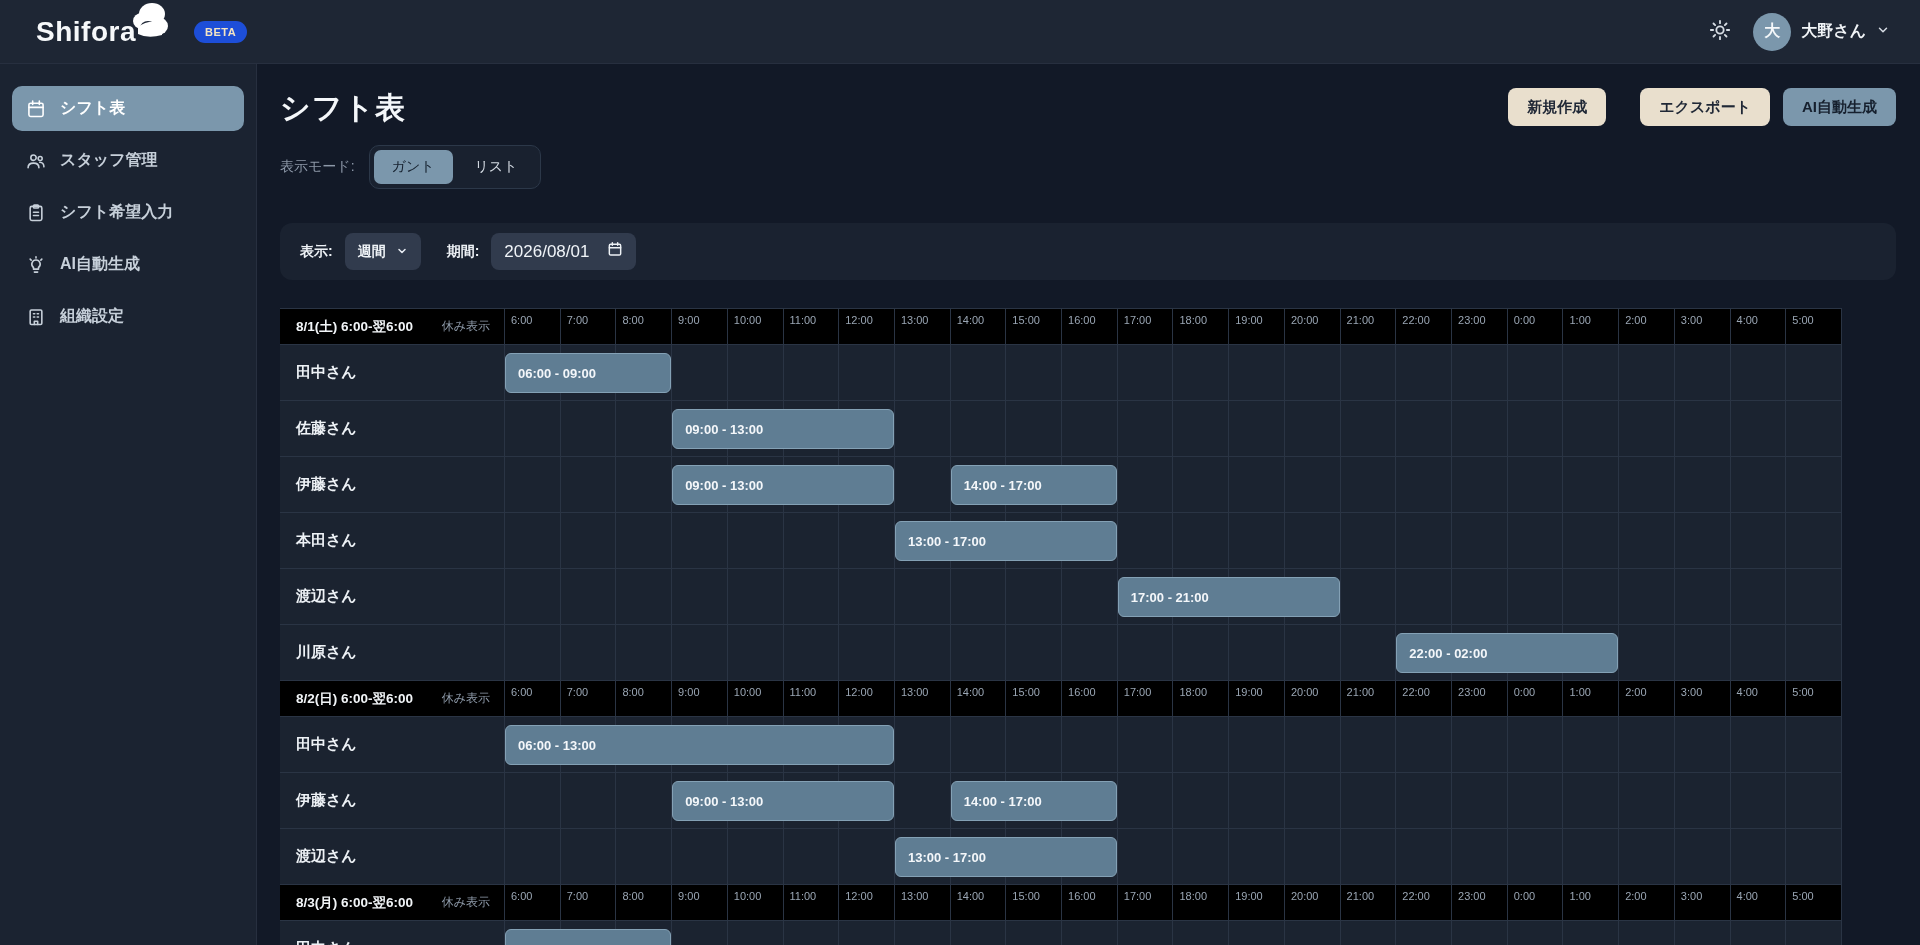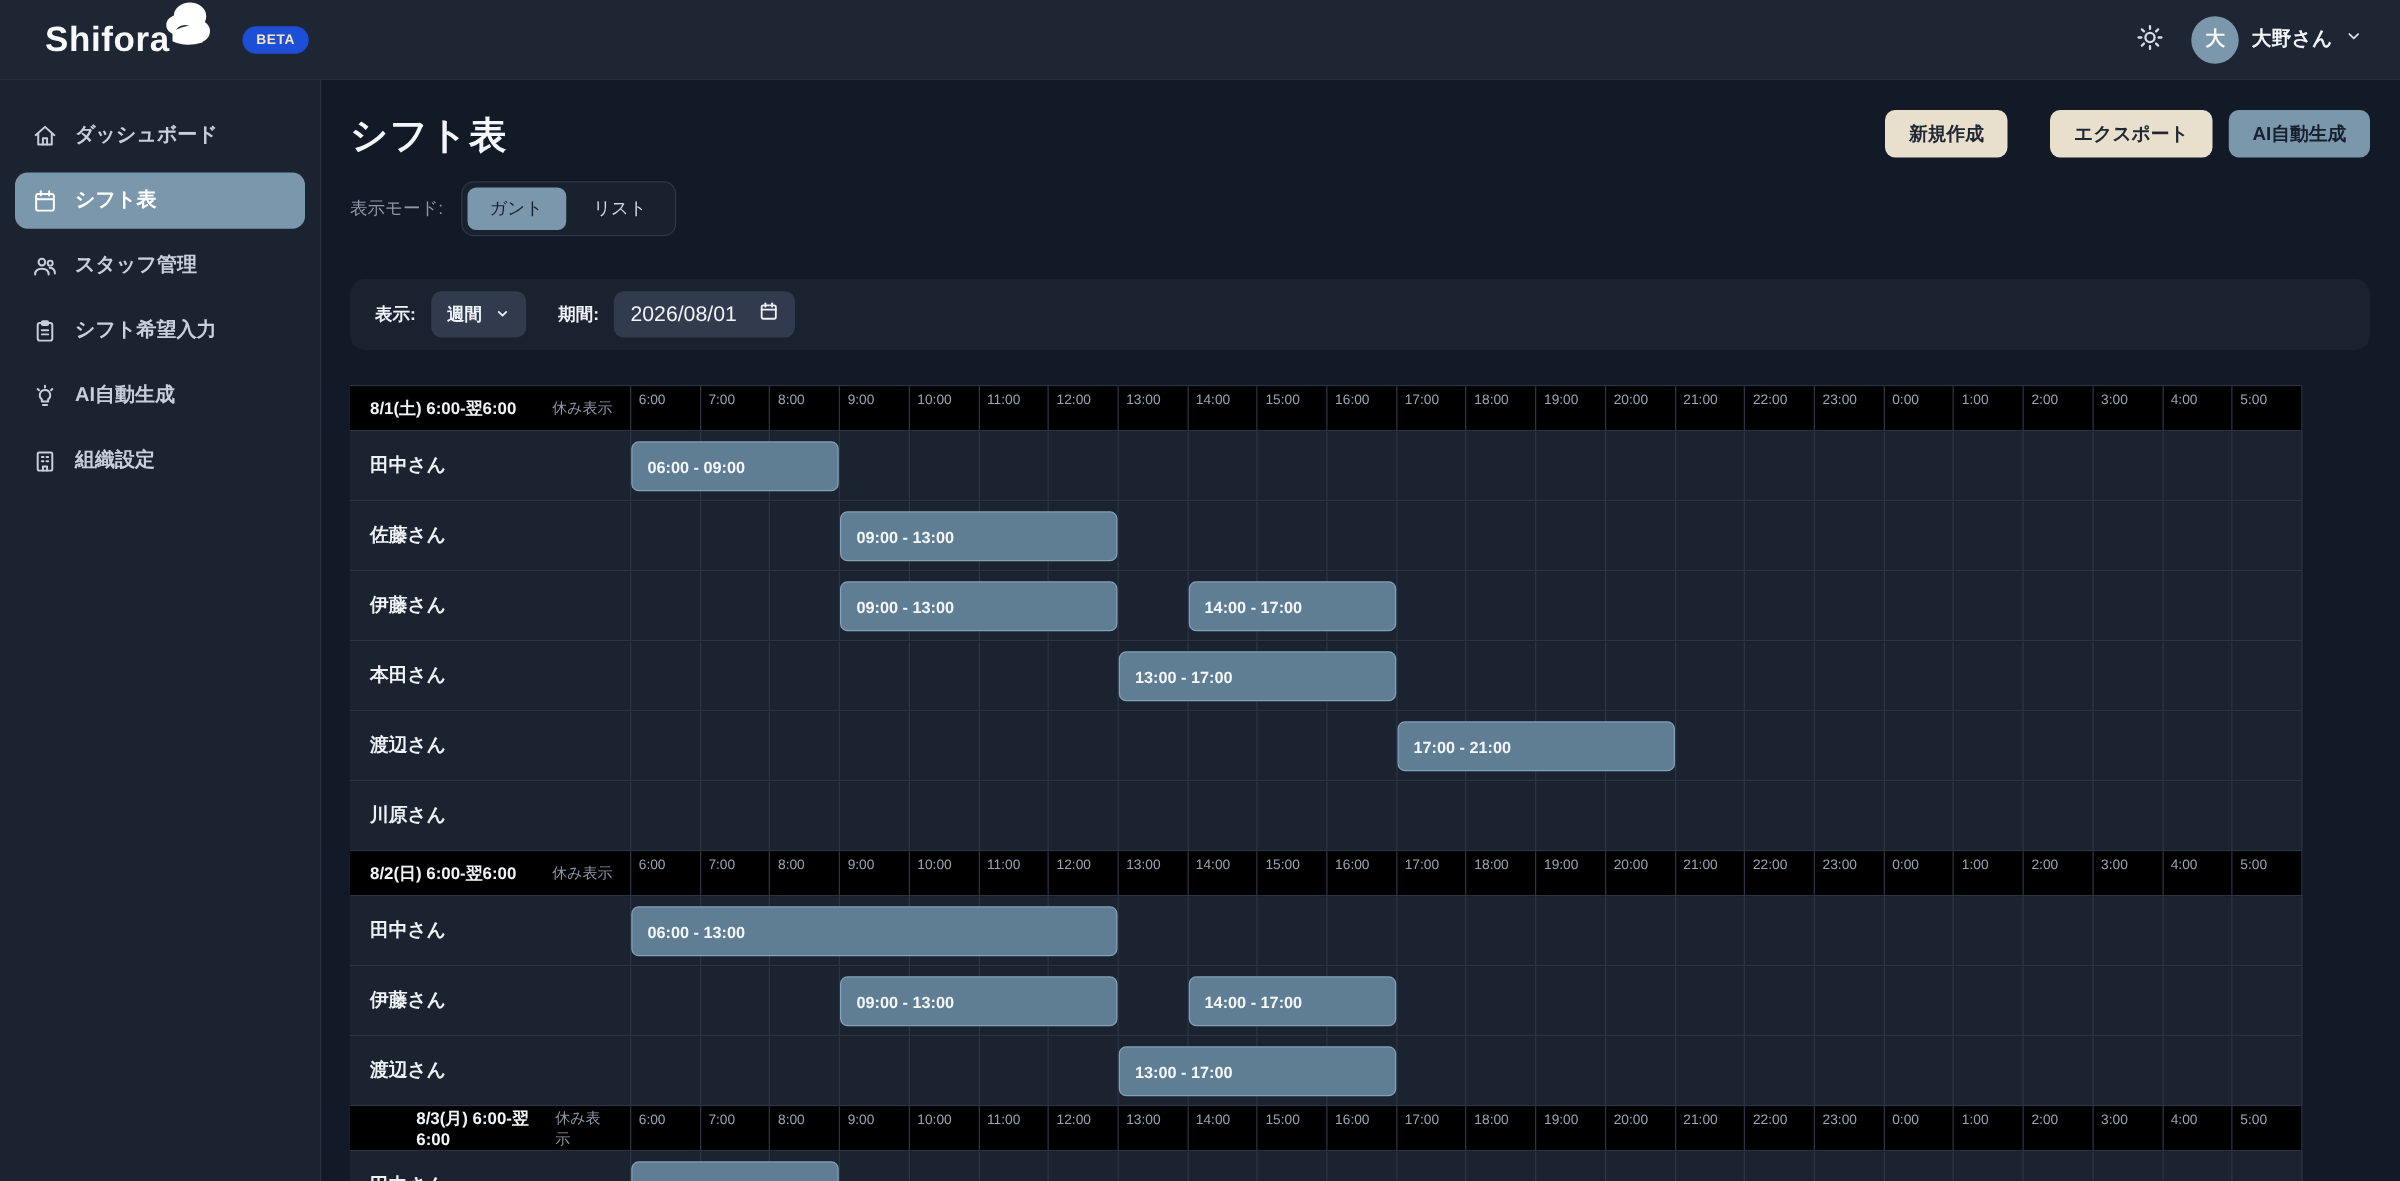--- a/index.html
+++ b/index.html
@@ -152,30 +152,20 @@
             <polyline points="6 9 12 15 18 9"></polyline>
           </svg>
       </span>
     </div>
   </div>
 </header>
 
 <div class="shell">
 
   <aside class="sidebar">
-    <div class="side-item">
-      <span class="s-icon">
-        <svg width="20" height="20" viewBox="0 0 24 24" fill="none" stroke-width="1.9" stroke-linecap="round" stroke-linejoin="round">
-            <path d="M3 11 L12 3 L21 11"></path>
-            <path d="M5.5 9.5 V20 H18.5 V9.5"></path>
-            <path d="M10 20 V14 H14 V20"></path>
-          </svg>
-      </span>
-      <span class="s-label">ダッシュボード</span>
-    </div>
     <div class="side-item active">
       <span class="s-icon">
         <svg width="20" height="20" viewBox="0 0 24 24" fill="none" stroke-width="1.9" stroke-linecap="round" stroke-linejoin="round">
             <rect x="3.5" y="5" width="17" height="16" rx="2"></rect>
             <line x1="3.5" y1="10" x2="20.5" y2="10"></line>
             <line x1="8" y1="2.5" x2="8" y2="6.5"></line>
             <line x1="16" y1="2.5" x2="16" y2="6.5"></line>
           </svg>
       </span>
       <span class="s-label">シフト表</span>
@@ -475,20 +465,21 @@
             <div class="g-cell"></div>
             <div class="g-cell"></div>
             <div class="g-cell"></div>
             <div class="g-cell"></div>
             <div class="g-cell"></div>
             <div class="g-cell"></div>
             <div class="g-cell"></div>
             <div class="g-cell"></div>
             <div class="g-cell"></div>
             <div class="g-cell"></div>
+            <div class="g-bar" style="left: calc(66.6667%); width: calc(16.6667% - 1px);">22:00 - 02:00</div>
           </div>
         </div>
         <div class="g-row g-head">
           <div class="g-name">
             <div class="g-day-label" style="display: inline;">8/2(日) 6:00-翌6:00</div>
             <div class="g-rest">休み表示</div>
           </div>
           <div class="g-grid">
             <div class="g-cell g-tick">6:00</div>
             <div class="g-cell g-tick">7:00</div>
@@ -602,21 +593,21 @@
             <div class="g-cell"></div>
             <div class="g-cell"></div>
             <div class="g-cell"></div>
             <div class="g-cell"></div>
             <div class="g-cell"></div>
             <div class="g-bar" style="left: calc(29.1667%); width: calc(16.6667% - 1px);">13:00 - 17:00</div>
           </div>
         </div>
         <div class="g-row g-head">
           <div class="g-name">
-            <div class="g-day-label" style="display: inline; margin-left: 37px;">8/3(月) 6:00-翌6:00</div>
+            <div class="g-day-label" style="display: inline;">8/3(月) 6:00-翌6:00</div>
             <div class="g-rest">休み表示</div>
           </div>
           <div class="g-grid">
             <div class="g-cell g-tick">6:00</div>
             <div class="g-cell g-tick">7:00</div>
             <div class="g-cell g-tick">8:00</div>
             <div class="g-cell g-tick">9:00</div>
             <div class="g-cell g-tick">10:00</div>
             <div class="g-cell g-tick">11:00</div>
             <div class="g-cell g-tick">12:00</div>

